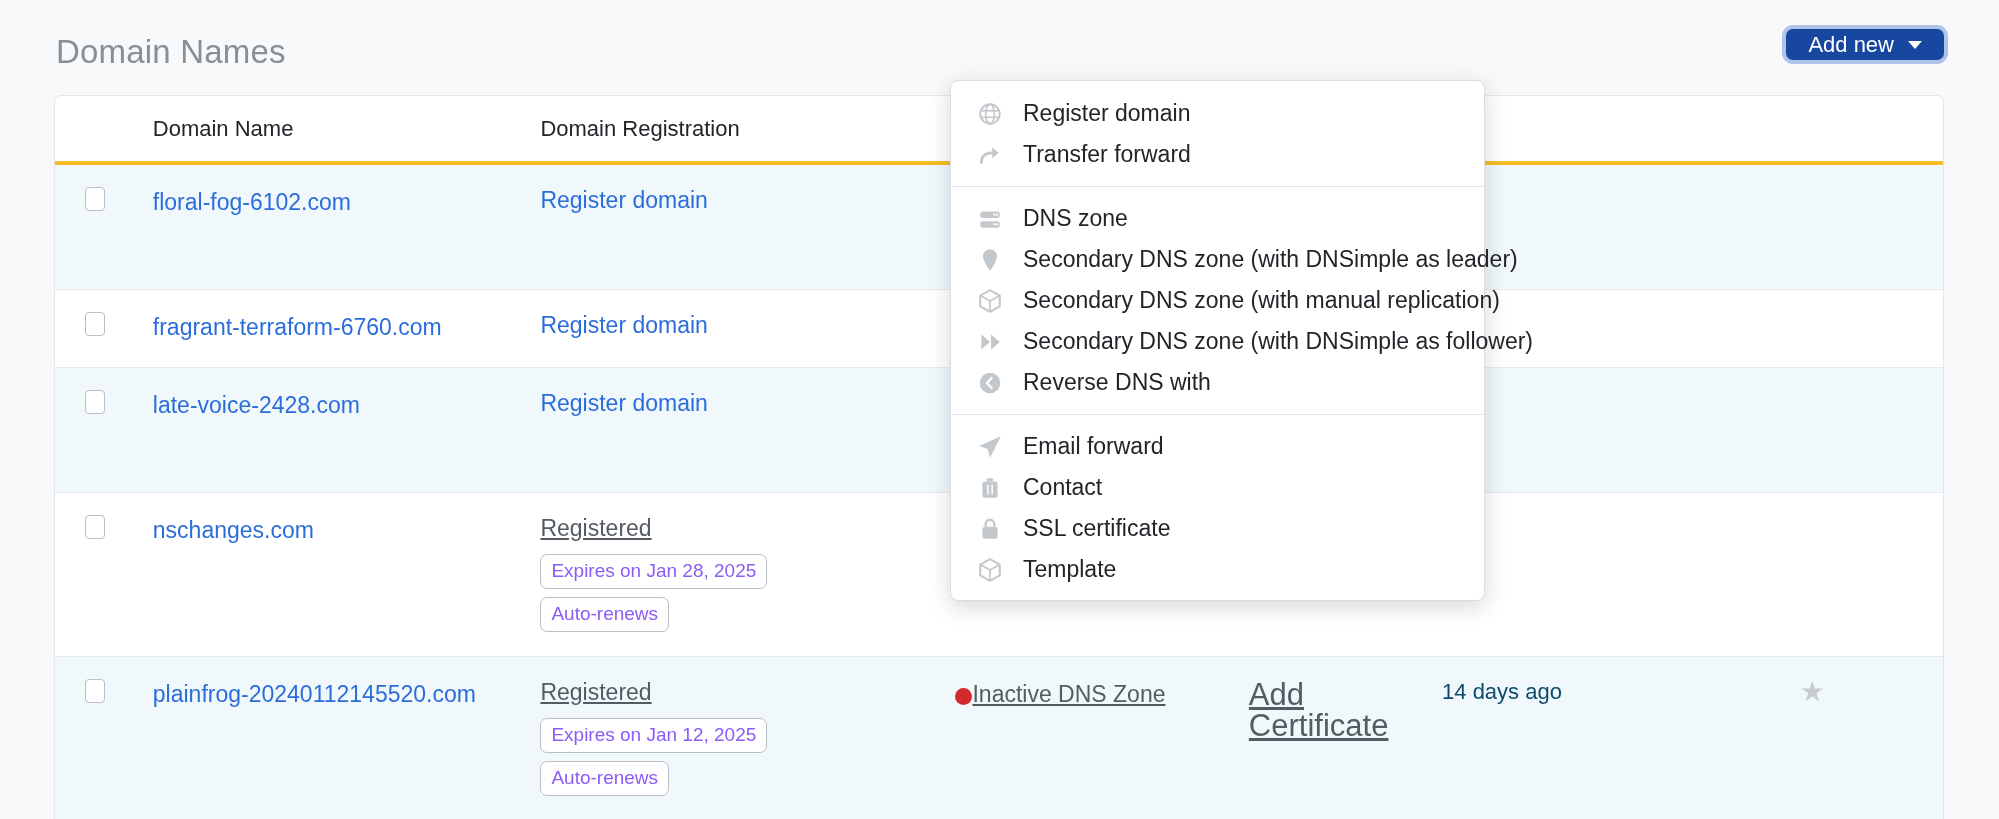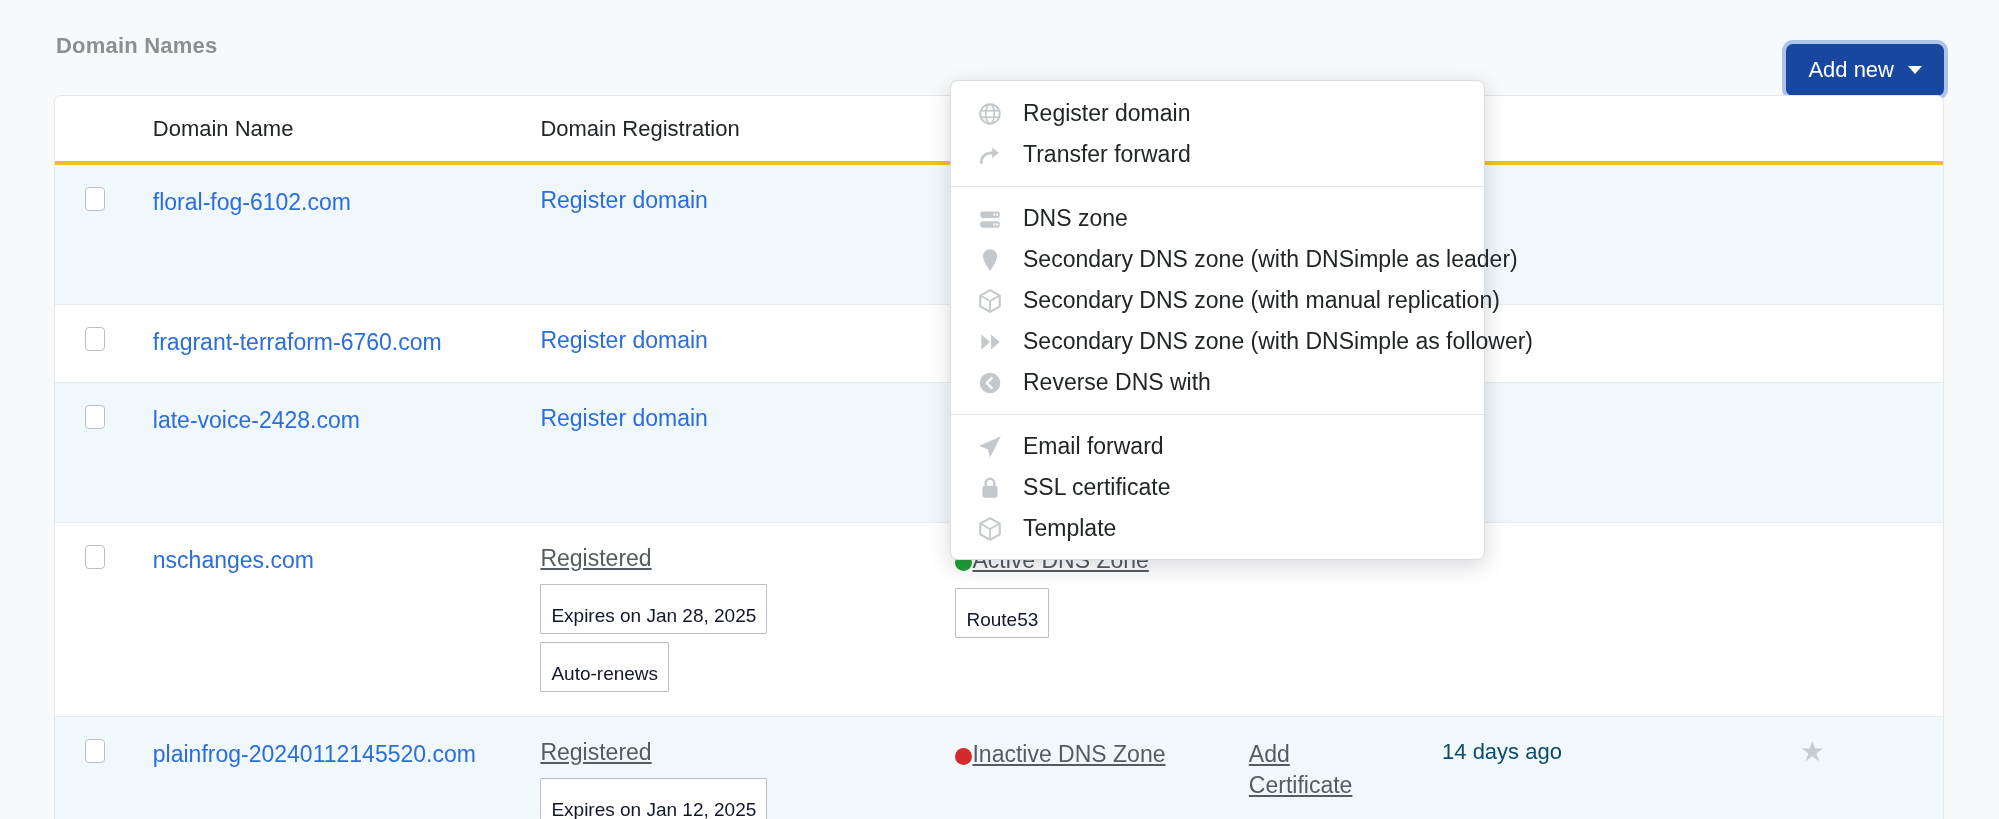--- a/index.html
+++ b/index.html
@@ -21,31 +21,31 @@
   .page-header {
     position: absolute;
     left: 0; top: 0;
     width: 1999px;
     height: 96px;
   }
   .page-title {
     position: absolute;
     left: 56px;
     top: 33px;
-    font-size: 22px;
+    font-size: 33px;
     color: #8a8f94;
-    font-weight: 700;
+    font-weight: 400;
     letter-spacing: 0.2px;
     white-space: nowrap;
   }
   .add-new-button {
     position: absolute;
     right: 55px;
-    top: 44px;
-    height: 52px;
+    top: 29px;
+    height: 31px;
     padding: 8px 22px;
     background: #17479e;
     color: #ffffff;
     border: none;
     border-radius: 7px;
     font-size: 22px;
     font-family: "Liberation Sans", sans-serif;
     display: flex;
     align-items: center;
     gap: 14px;
@@ -142,24 +142,24 @@
   }
   .badges {
     margin-top: 12px;
     display: flex;
     flex-wrap: wrap;
     gap: 8px 10px;
     max-width: 300px;
   }
   .badge {
     border: 1px solid #b9bfc5;
-    border-radius: 1px;
-    padding: 20px 10px 6px;
+    border-radius: 7px;
+    padding: 5px 10px 6px;
     font-size: 19px;
-    color: #0f172a;
+    color: #8b5cf6;
     background: #ffffff;
     white-space: nowrap;
     line-height: 22px;
   }
   .dns-line {
     display: flex;
     align-items: flex-start;
     gap: 0;
   }
   .dot {
@@ -174,21 +174,21 @@
     color: #545b62;
     text-decoration: underline;
     font-size: 23px;
     line-height: 31px;
     cursor: pointer;
   }
   .zone-badges { margin-top: 12px; }
   .ssl-link {
     color: #545b62;
     text-decoration: underline;
-    font-size: 23px;
+    font-size: 31px;
     line-height: 31px;
     cursor: pointer;
     display: inline-block;
     max-width: 130px;
   }
   .updated-text {
     font-size: 22px;
     color: #0c4a6e;
     white-space: nowrap;
   }
@@ -449,20 +449,31 @@
         <span class="mi-icon">
           <svg width="26" height="26" viewBox="0 0 24 24">
             <path d="M22 2L2 11l8 3 2 8z" fill="#c3c8cd"></path>
           </svg>
         </span>
         <span>Email forward</span>
       </div>
       <div class="menu-item">
         <span class="mi-icon">
           <svg width="26" height="26" viewBox="0 0 24 24">
+            <rect x="5" y="6" width="14" height="15" rx="2" fill="#c3c8cd"></rect>
+            <rect x="9" y="3" width="6" height="3" rx="1" fill="#c3c8cd"></rect>
+            <line x1="10" y1="9" x2="10" y2="18" stroke="#ffffff" stroke-width="1.4"></line>
+            <line x1="14" y1="9" x2="14" y2="18" stroke="#ffffff" stroke-width="1.4"></line>
+          </svg>
+        </span>
+        <span>Contact</span>
+      </div>
+      <div class="menu-item">
+        <span class="mi-icon">
+          <svg width="26" height="26" viewBox="0 0 24 24">
             <rect x="5" y="10" width="14" height="11" rx="2.5" fill="#c3c8cd"></rect>
             <path d="M8 10V7.5a4 4 0 018 0V10" fill="none" stroke="#c3c8cd" stroke-width="2.2"></path>
           </svg>
         </span>
         <span>SSL certificate</span>
       </div>
       <div class="menu-item">
         <span class="mi-icon">
           <svg width="26" height="26" viewBox="0 0 24 24">
             <path d="M12 2l9 5v10l-9 5-9-5V7z" fill="none" stroke="#c3c8cd" stroke-width="1.9" stroke-linejoin="round"></path>

